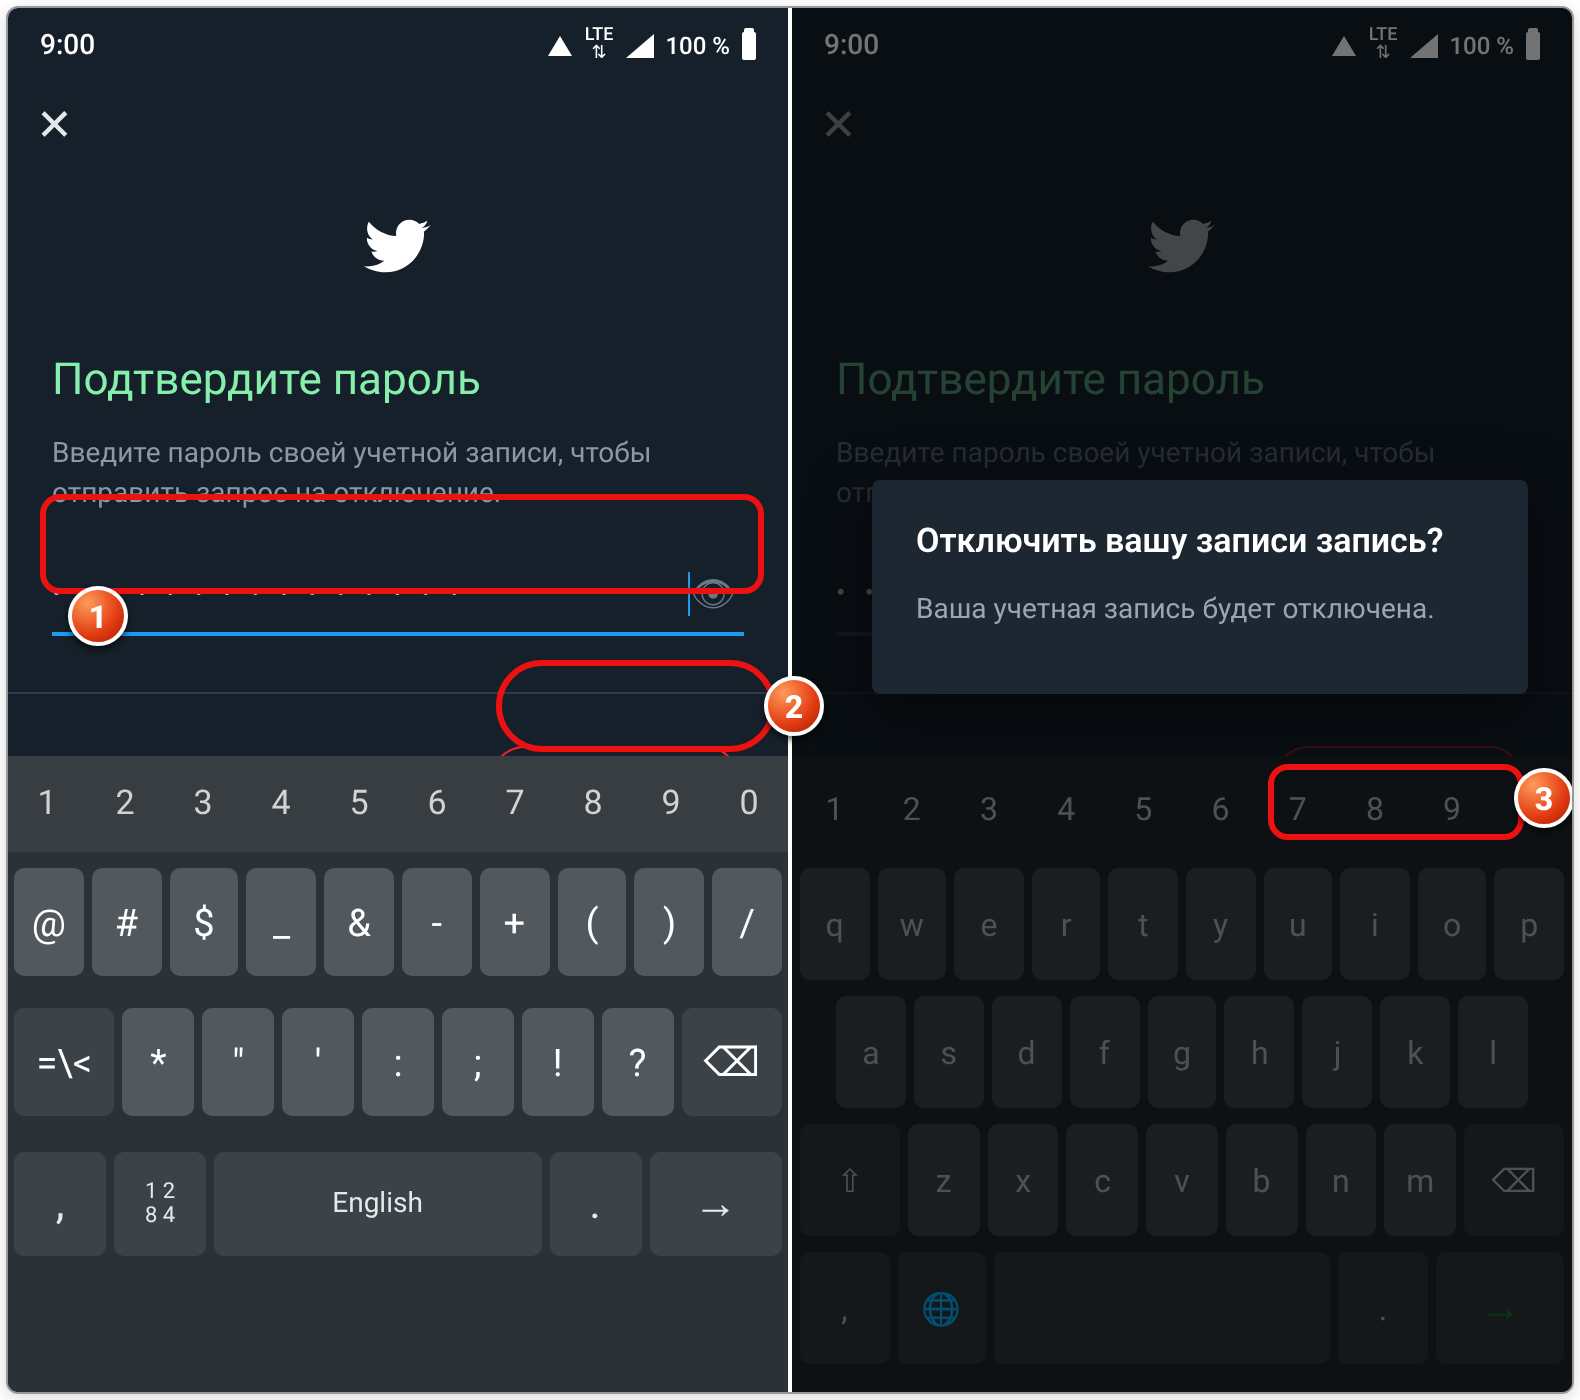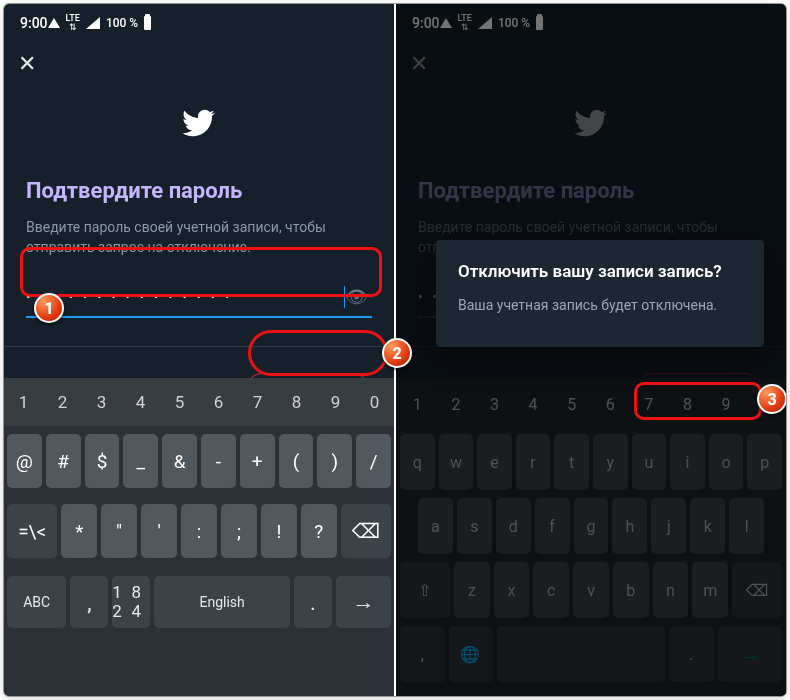--- a/index.html
+++ b/index.html
@@ -5,34 +5,34 @@
   * { box-sizing: border-box; margin: 0; padding: 0; }
   html, body { width: 790px; height: 700px; background: #fff; font-family: -apple-system, Roboto, Arial, sans-serif; }
   .stage { position: relative; width: 790px; height: 700px; }
   .frame { position: absolute; left: 3px; top: 3px; width: 784px; height: 694px; border: 1px solid #999; border-radius: 6px; box-shadow: 0 2px 8px rgba(0,0,0,0.15); overflow: hidden; }
 
   .phone { position: absolute; top: 0; width: 390px; height: 692px; background: #15202b; color: #e6e9ea; overflow: hidden; }
   .phone.left  { left: 0; }
   .phone.right { left: 392px; }
 
   
-  .statusbar { height: 38px; display:flex; align-items:center; padding: 16px 16px; font-size: 14px; font-weight: 500; color:#fff; }
+  .statusbar { height: 38px; display:flex; align-items:center; justify-content:space-between; padding: 16px 16px; font-size: 14px; font-weight: 500; color:#fff; }
   .status-icons { display:flex; align-items:center; gap:6px; font-size:12px; }
   .triangle { width:0; height:0; border-left:6px solid transparent; border-right:6px solid transparent; border-bottom:10px solid #fff; transform: rotate(0deg); }
   .signal { display:inline-block; width:0; height:0; border-style:solid; border-width: 0 0 12px 14px; border-color: transparent transparent #fff transparent; }
   .batt { width:7px; height:14px; background:#fff; border-radius:1px; position:relative; }
   .batt:before { content:""; position:absolute; top:-2px; left:1px; width:5px; height:2px; background:#fff; border-radius:1px 1px 0 0;}
 
   .closebar { height: 42px; display:flex; align-items:center; padding: 0 14px; }
   .close-x { font-size:22px; color:#e6e9ea; font-weight:300; }
 
   .bird-wrap { display:flex; justify-content:center; margin: 22px 0 34px; }
   .bird svg { width:34px; height:34px; fill:#fff; }
 
-  .heading { font-size:22px; font-weight:700; color:#c4b5fd; padding: 0 22px; margin-bottom:14px; }
+  .heading { font-size:22px; font-weight:400; color:#86efac; padding: 0 22px; margin-bottom:14px; }
   .subtext { font-size:14px; color:#8b98a5; padding: 0 22px; line-height:1.45; margin-bottom:20px; }
 
   .pwd-field { margin: 0 22px; border-bottom:2px solid #1d9bf0; display:flex; align-items:center; height:40px; font-size:15px; letter-spacing:4px; color:#fff; position:relative; }
   .dots { flex:1; color:#fff; font-size:14px; letter-spacing:3px; }
   .cursor { display:inline-block; width:1px; height:22px; background:#1d9bf0; margin-left:2px; }
   .eye { color:#6b7885; font-size:18px; }
 
   .btn-row { display:flex; justify-content:flex-end; padding: 26px 24px 0; border-top:1px solid #2f3b46; margin-top:28px; }
   .disconnect-btn { border:1px solid #f4212e; color:#f4212e; background:transparent; border-radius:999px; padding:8px 20px; font-size:15px; font-weight:700; }
 
@@ -43,21 +43,21 @@
   .kb-left .numrow .k { flex:1; display:flex; align-items:center; justify-content:center; color:#cfd3d6; font-size:17px; }
   .kb-left .symrow { height:62px; margin-top:8px; padding:0 3px; gap:4px; }
   .kb-left .symrow .k, .kb-left .symrow2 .k { flex:1; display:flex; align-items:center; justify-content:center; background:#51585e; border-radius:5px; color:#fff; font-size:19px; height:54px; }
   .kb-left .symrow2 { height:62px; margin-top:8px; padding:0 3px; gap:4px; }
   .kb-left .symrow2 .wide { flex:1.4; background:#3b4248; }
   .kb-left .symrow2 .bksp { flex:1.4; background:#3b4248; font-size:20px; }
   .kb-left .bottomrow { height:56px; margin-top:10px; padding:0 3px; gap:4px; display:flex; }
   .kb-left .bottomrow .k { display:flex; align-items:center; justify-content:center; background:#3b4248; border-radius:5px; color:#e6e9ea; height:52px; }
   .kb-left .abc { flex:1.4; font-size:14px; }
   .kb-left .comma { flex:0.9; font-size:22px;}
-  .kb-left .frac { flex:0.9; font-size:17px; line-height:1.1; }
+  .kb-left .frac { flex:0.9; font-size:11px; line-height:1.1; flex-direction:column; }
   .kb-left .space { flex:3.2; background:#51585e; font-size:14px; color:#cfd3d6; }
   .kb-left .dot { flex:0.9; font-size:22px; }
   .kb-left .enter { flex:1.3; background:#2bd4c0; color:#173; font-size:22px; }
 
   
   .kb-right { background:#20262b; }
   .kb-right .krow { display:flex; gap:4px; padding:0 4px; }
   .kb-right .numrow { height:44px; margin-top:4px; }
   .kb-right .k { flex:1; display:flex; align-items:center; justify-content:center; color:#aeb4b9; font-size:16px; }
   .kb-right .qrow, .kb-right .arow, .kb-right .zrow { height:56px; margin-top:8px; }
@@ -164,21 +164,20 @@
           <span class="k">*</span>
           <span class="k">"</span>
           <span class="k">'</span>
           <span class="k">:</span>
           <span class="k">;</span>
           <span class="k">!</span>
           <span class="k">?</span>
           <span class="k bksp">⌫</span>
         </div>
         <div class="bottomrow">
-          <span class="k abc">ABC</span>
           <span class="k comma">,</span>
           <span class="k frac">
               <span>1 2</span>
               <span>8 4</span>
             </span>
           <span class="k space">English</span>
           <span class="k dot">.</span>
           <span class="k enter">→</span>
         </div>
       </div>

